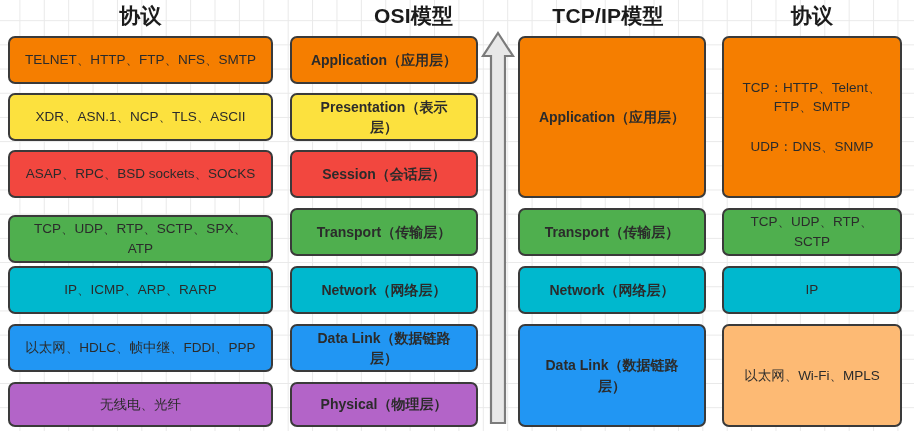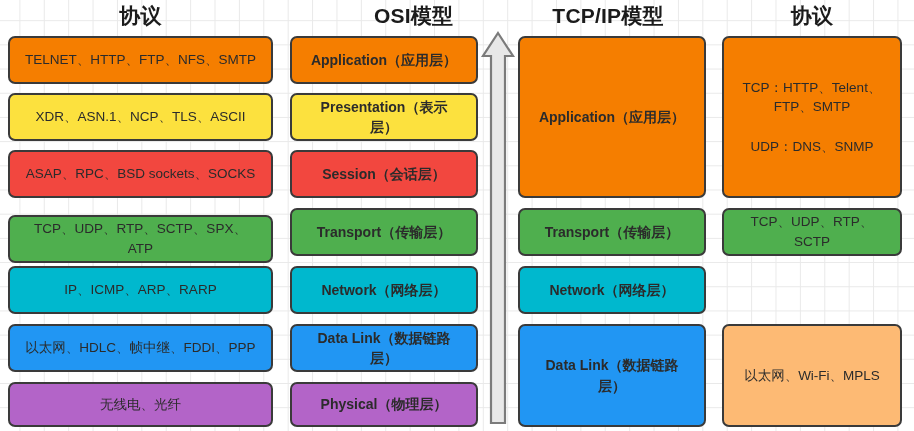--- a/index.html
+++ b/index.html
@@ -148,17 +148,20 @@
 
   <div class="box proto" style="left:722px; top:36px; width:180px; height:162px; background:#F57E00;">
     <span class="txt">TCP：HTTP、Telent、
 FTP、SMTP
 
 UDP：DNS、SNMP</span>
   </div>
   <div class="box proto" style="left:722px; top:208px; width:180px; height:48px; background:#4FAF4E;">
     <span class="txt">TCP、UDP、RTP、SCTP</span>
   </div>
+  <div class="box proto" style="left:722px; top:266px; width:180px; height:48px; background:#00B8CE;">
+    <span class="txt">IP</span>
+  </div>
   <div class="box proto" style="left:722px; top:324px; width:180px; height:103px; background:#fdba74;">
     <span class="txt">以太网、Wi-Fi、MPLS</span>
   </div>
 
 </div>
 
 </body></html>

